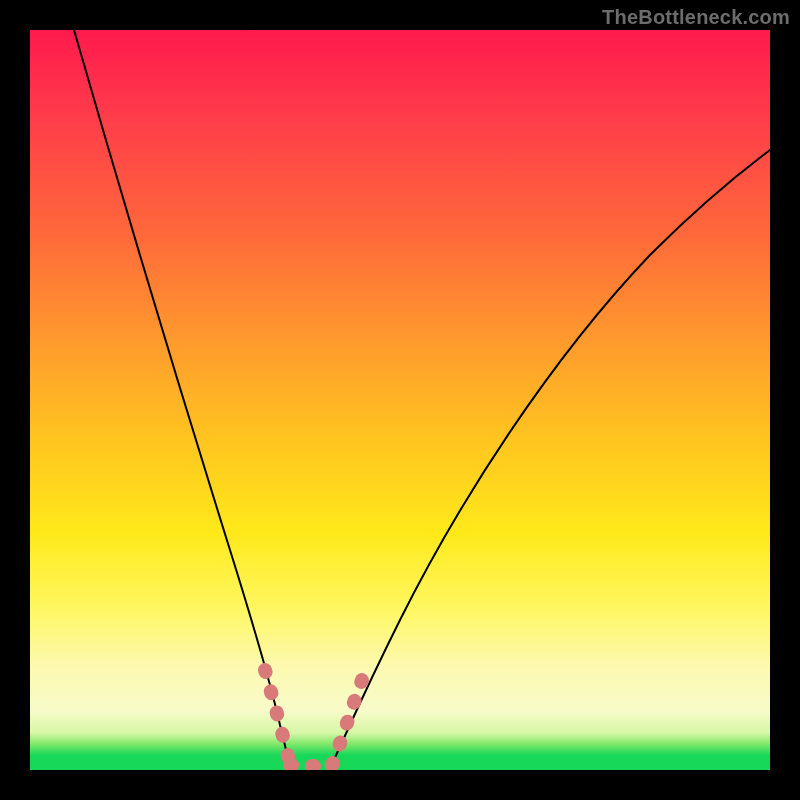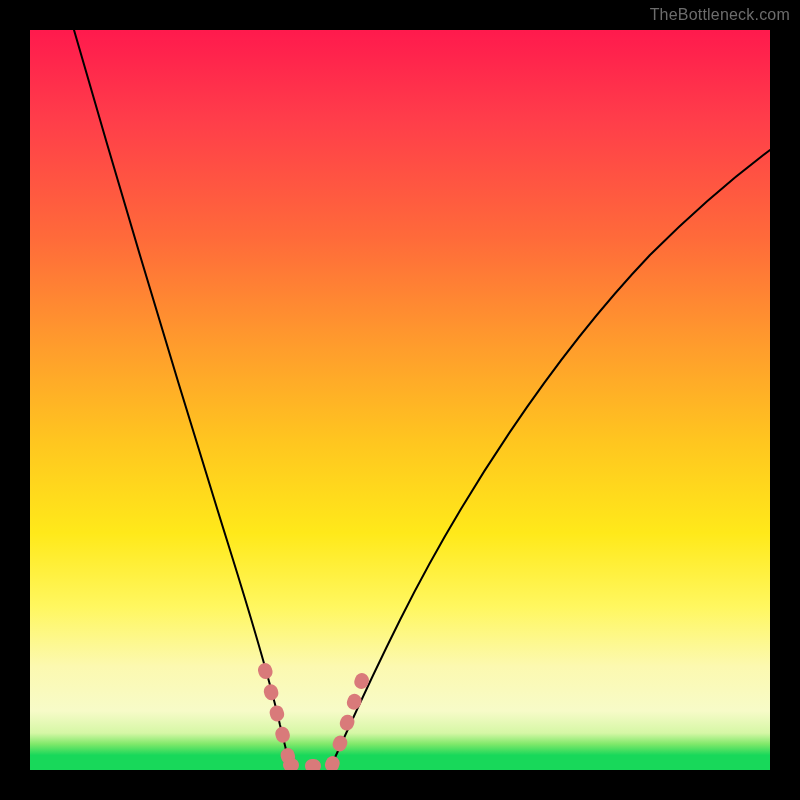--- a/index.html
+++ b/index.html
@@ -37,22 +37,22 @@
       #7fe86a 96.5%,
       #18d85a 98%,
       #18d85a 100%
     );
   }
   .watermark {
     position: absolute;
     top: 6px;
     right: 10px;
     color: #6c6c6c;
-    font-size: 16px;
-    font-weight: 400;
+    font-size: 20px;
+    font-weight: 700;
     letter-spacing: 0.2px;
     user-select: none;
   }
   svg.curve {
     position: absolute;
     left: 0;
     top: 0;
     width: 740px;
     height: 740px;
   }

